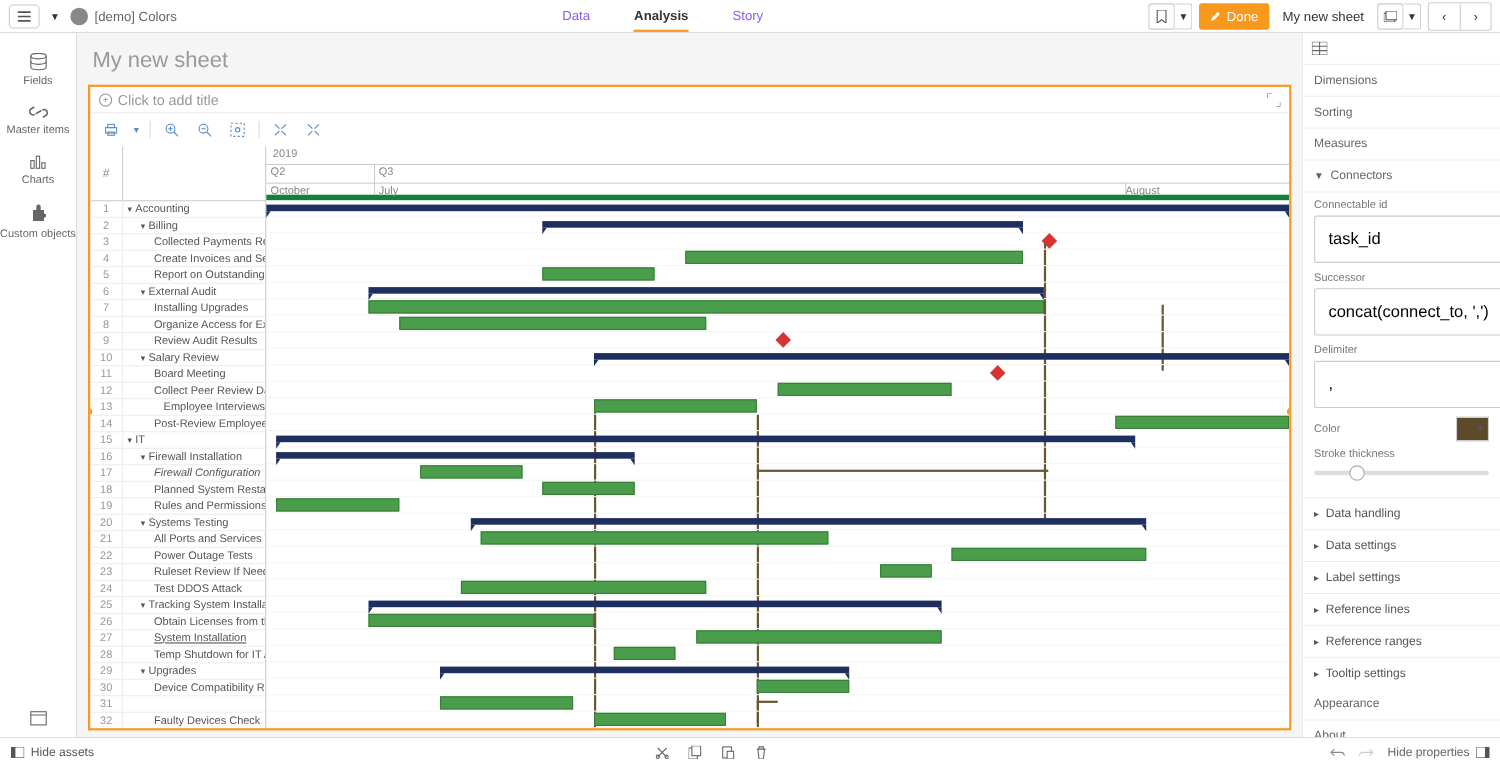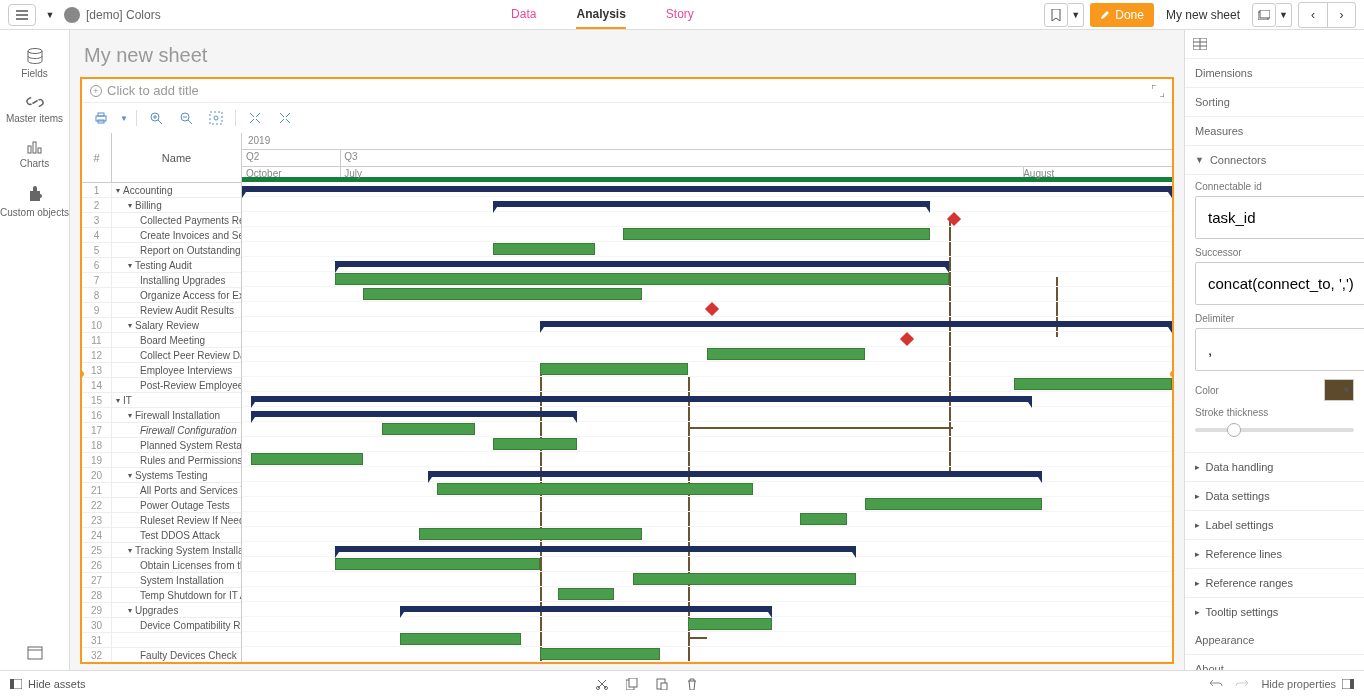--- a/index.html
+++ b/index.html
@@ -6,21 +6,21 @@
 body { width: 1364px; height: 696px; background: #fff; overflow: hidden; font-size: 12px; color: #333; }
 
 
 .topbar { height: 30px; border-bottom: 1px solid #ddd; display: flex; align-items: center; padding: 0 8px; }
 .topbar-left { display: flex; align-items: center; gap: 6px; flex: 0 0 auto; }
 .menu-btn { width: 28px; height: 22px; border: 1px solid #ccc; border-radius: 4px; display: flex; align-items: center; justify-content: center; cursor: pointer; }
 .chev-btn { width: 16px; height: 22px; display: flex; align-items: center; justify-content: center; cursor: pointer; }
 .app-icon { width: 16px; height: 16px; background: #888; border-radius: 50%; }
 .app-title { font-size: 12px; color: #666; }
 .topbar-center { flex: 1; display: flex; justify-content: center; gap: 40px; align-items: center; height: 100%; }
-.tab-link { font-size: 12px; color: #ec4899; cursor: pointer; height: 100%; display: flex; align-items: center; border-bottom: 2px solid transparent; }
+.tab-link { font-size: 12px; color: #8b5cf6; cursor: pointer; height: 100%; display: flex; align-items: center; border-bottom: 2px solid transparent; }
 .tab-link.active { color: #333; font-weight: bold; border-bottom: 2px solid #f8981d; }
 .topbar-right { display: flex; align-items: center; gap: 6px; }
 .icon-btn { width: 24px; height: 24px; border: 1px solid #ccc; border-radius: 3px; display: flex; align-items: center; justify-content: center; cursor: pointer; background: #fff; }
 .done-btn { background: #f8981d; color: #fff; border: none; padding: 0 10px; height: 24px; border-radius: 3px; cursor: pointer; display: flex; align-items: center; gap: 5px; font-size: 12px; }
 .sheet-name { font-size: 12px; color: #333; padding: 0 6px; }
 .nav-group { display: flex; border: 1px solid #ccc; border-radius: 3px; overflow: hidden; }
 .nav-btn { width: 28px; height: 24px; display: flex; align-items: center; justify-content: center; cursor: pointer; border-left: 1px solid #ccc; }
 .nav-btn:first-child { border-left: none; }
 
 
@@ -90,21 +90,21 @@
 .color-swatch { width: 30px; height: 22px; border: 1px solid #ccc; background: #5c4a2a; display: flex; align-items: center; justify-content: flex-end; padding-right: 2px; cursor: pointer; }
 .slider-track { height: 4px; background: #ddd; border-radius: 2px; position: relative; margin: 10px 0 14px; }
 .slider-thumb { width: 14px; height: 14px; background: #fff; border: 1px solid #aaa; border-radius: 50%; position: absolute; top: -5px; left: 20%; }
 .collapse-item { padding: 8px 10px; border-top: 1px solid #eee; display: flex; align-items: center; gap: 6px; cursor: pointer; color: #555; }
 
 
 .bottom-bar { position: absolute; bottom: 0; left: 0; right: 0; height: 26px; border-top: 1px solid #ddd; background: #fff; display: flex; align-items: center; padding: 0 10px; font-size: 11px; }
 .bottom-left { display: flex; align-items: center; gap: 6px; cursor: pointer; color: #555; }
 .bottom-center { flex: 1; display: flex; justify-content: center; gap: 18px; }
 .bottom-center span { cursor: pointer; color: #666; }
-.bottom-right { display: flex; align-items: flex-start; gap: 12px; color: #666; }
+.bottom-right { display: flex; align-items: center; gap: 12px; color: #666; }
 .bottom-right .link { cursor: pointer; }
 
 svg { display: block; }
 .caret { font-size: 9px; }
 </style>
 </head>
 <body>
 
 <div class="topbar">
   <div class="topbar-left">
@@ -259,21 +259,20 @@
           <svg width="14" height="14">
               <path d="M6 6L2 2M8 6l4-4M6 8l-4 4M8 8l4 4" stroke="#5b8cc7"></path>
             </svg>
         </div>
       </div>
 
       <div class="gantt">
         <div class="gantt-left">
           <div class="gantt-left-header">
             <div class="gantt-num-col">#</div>
-            <div class="gantt-name-col">Name</div>
           </div>
           <div class="gantt-rows" id="gantt-rows-left">
               <div class="gantt-row-left">
                 <div class="gantt-row-num">1</div>
                 <div class="gantt-row-name" style="padding-left: 4px;">
                   <span style="font-size: 8px; margin-right: 3px;">▾</span>
                   <span>Accounting</span>
                 </div>
               </div>
               <div class="gantt-row-left">
@@ -298,21 +297,21 @@
               <div class="gantt-row-left">
                 <div class="gantt-row-num">5</div>
                 <div class="gantt-row-name" style="padding-left: 28px;">
                   <span>Report on Outstanding Co</span>
                 </div>
               </div>
               <div class="gantt-row-left">
                 <div class="gantt-row-num">6</div>
                 <div class="gantt-row-name" style="padding-left: 16px;">
                   <span style="font-size: 8px; margin-right: 3px;">▾</span>
-                  <span>Testing Audit</span>
+                  <span>External Audit</span>
                 </div>
               </div>
               <div class="gantt-row-left">
                 <div class="gantt-row-num">7</div>
                 <div class="gantt-row-name" style="padding-left: 28px;">
                   <span>Installing Upgrades</span>
                 </div>
               </div>
               <div class="gantt-row-left">
                 <div class="gantt-row-num">8</div>
@@ -340,21 +339,21 @@
                 </div>
               </div>
               <div class="gantt-row-left">
                 <div class="gantt-row-num">12</div>
                 <div class="gantt-row-name" style="padding-left: 28px;">
                   <span>Collect Peer Review Data</span>
                 </div>
               </div>
               <div class="gantt-row-left">
                 <div class="gantt-row-num">13</div>
-                <div class="gantt-row-name" style="padding-left: 28px;">
+                <div class="gantt-row-name" style="padding-left: 28px; justify-content: flex-end;">
                   <span>Employee Interviews</span>
                 </div>
               </div>
               <div class="gantt-row-left">
                 <div class="gantt-row-num">14</div>
                 <div class="gantt-row-name" style="padding-left: 28px;">
                   <span>Post-Review Employee Int</span>
                 </div>
               </div>
               <div class="gantt-row-left">
@@ -428,21 +427,21 @@
                 </div>
               </div>
               <div class="gantt-row-left">
                 <div class="gantt-row-num">26</div>
                 <div class="gantt-row-name" style="padding-left: 28px;">
                   <span>Obtain Licenses from the V</span>
                 </div>
               </div>
               <div class="gantt-row-left">
                 <div class="gantt-row-num">27</div>
-                <div class="gantt-row-name" style="padding-left: 28px;">
+                <div class="gantt-row-name" style="padding-left: 28px; text-decoration: underline;">
                   <span>System Installation</span>
                 </div>
               </div>
               <div class="gantt-row-left">
                 <div class="gantt-row-num">28</div>
                 <div class="gantt-row-name" style="padding-left: 28px;">
                   <span>Temp Shutdown for IT Aud</span>
                 </div>
               </div>
               <div class="gantt-row-left">

